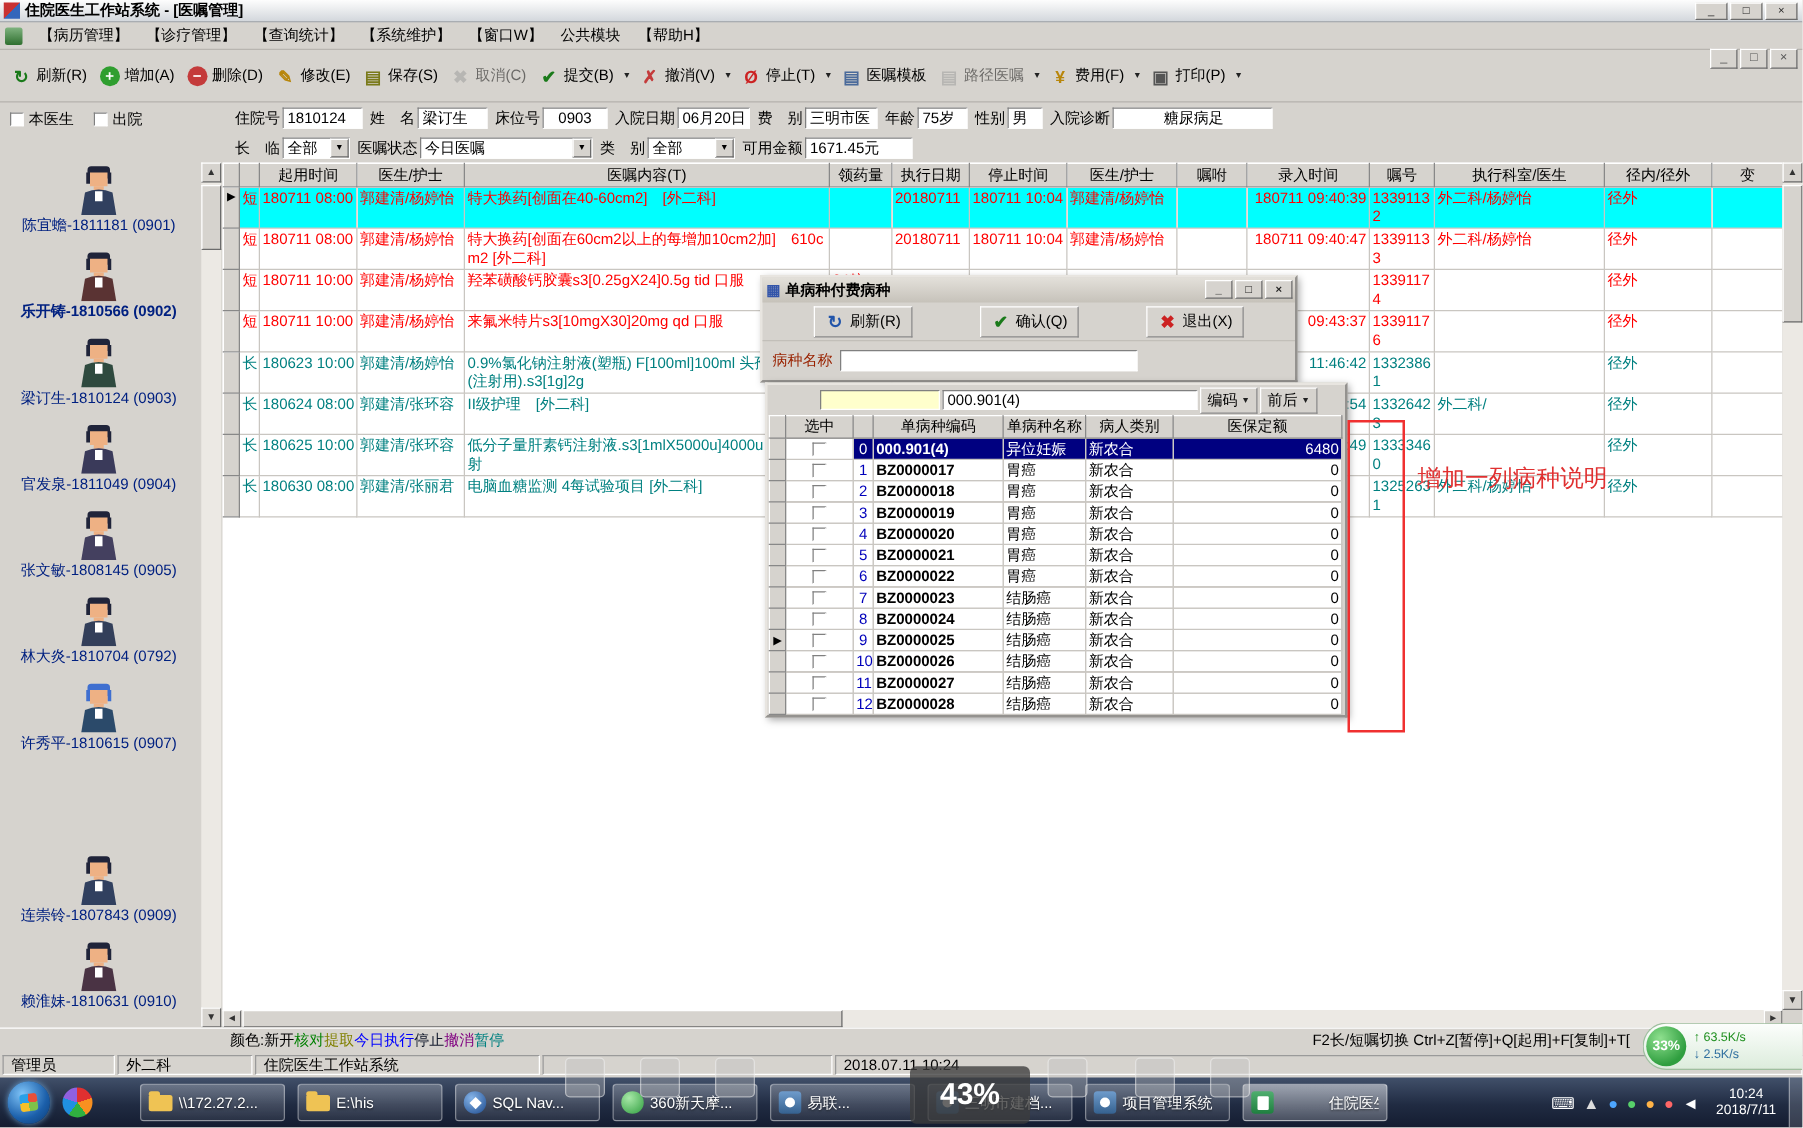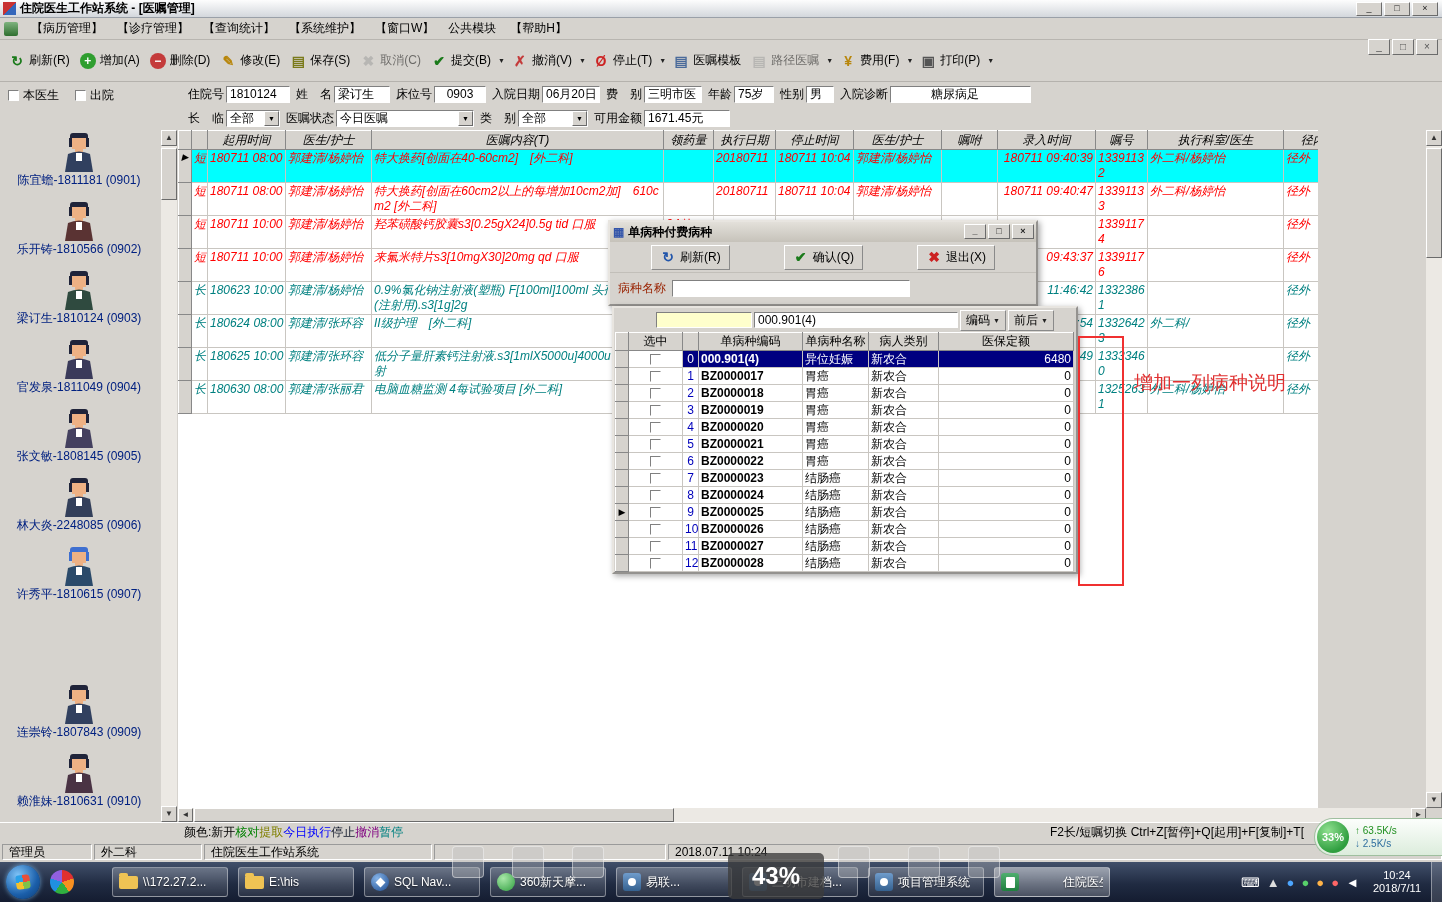--- a/index.html
+++ b/index.html
@@ -47,21 +47,21 @@
   .scroll-btn{width:16px;height:16px;background:#d6d3ce;border:1px solid;border-color:#fff #6b6b6b #6b6b6b #fff;font-size:8px;text-align:center;line-height:13px;color:#333;box-sizing:border-box;}
   .sb-bottom{position:absolute;bottom:0;left:0;}
   .scroll-thumb{position:absolute;left:0;width:16px;background:#d6d3ce;border:1px solid;border-color:#fff #6b6b6b #6b6b6b #fff;box-sizing:border-box;}
   .hscroll{position:absolute;height:14px;background:#ece9e4;display:flex;align-items:stretch;}
   .hbtn{width:15px;background:#d6d3ce;border:1px solid;border-color:#fff #6b6b6b #6b6b6b #fff;font-size:8px;text-align:center;line-height:12px;color:#333;box-sizing:border-box;flex:none;}
   .hthumb{width:480px;margin-left:1px;background:#d6d3ce;border:1px solid;border-color:#fff #6b6b6b #6b6b6b #fff;box-sizing:border-box;}
   .hspacer{flex:1;}
   .corner{position:absolute;width:16px;height:14px;background:#d6d3ce;}
 
   
-  .orders-area{position:absolute;left:178px;top:130px;width:1140px;height:678px;background:#fff;overflow:hidden;font-style:italic;}
+  .orders-area{position:absolute;left:178px;top:130px;width:1248px;height:678px;background:#fff;overflow:hidden;}
   table.orders{border-collapse:collapse;table-layout:fixed;width:1248px;}
   .orders th{background:#d6d3ce;border:1px solid;border-color:#fff #888 #888 #fff;font-weight:normal;height:18px;padding:0 2px;overflow:hidden;white-space:nowrap;font-size:12px;}
   .orders td{border:1px solid #c9c6c1;padding:1px 2px;vertical-align:top;line-height:15px;overflow:hidden;word-break:break-all;}
   .row-short td{color:#f00;} .row-long td{color:#008080;}
   .row-selected td{background:#00ffff;}
   .orders td.sel-col{background:#d6d3ce;border-color:#fff #888 #888 #fff;color:#000;text-align:center;padding:0;font-size:9px;}
   .orders td.c-type{text-align:center;}
   .orders td.c-entry{text-align:right;white-space:nowrap;}
   .orders td.c-start,.orders td.c-exec,.orders td.c-stop{white-space:nowrap;}
 
@@ -252,21 +252,21 @@
       <span class="fld-value" style="width: 52px; text-align: center;">0903</span>
       <span class="fld-label">入院日期</span>
       <span class="fld-value" style="width: 58px;">06月20日</span>
       <span class="fld-label">费　别</span>
       <span class="fld-value" style="width: 58px;">三明市医</span>
       <span class="fld-label">年龄</span>
       <span class="fld-value" style="width: 40px;">75岁</span>
       <span class="fld-label">性别</span>
       <span class="fld-value" style="width: 28px;">男</span>
       <span class="fld-label">入院诊断</span>
-      <span class="fld-value" style="width: 141px; padding-left: 40px;">糖尿病足</span>
+      <span class="fld-value" style="width: 128px; padding-left: 40px;">糖尿病足</span>
     </div>
   <div class="infobar" id="infobar2">
     <span class="fld-label">长　临</span>
     <span class="combo" style="width:54px;">
       <span class="cval">全部</span>
       <span class="cbtn">▼</span>
     </span>
     <span class="fld-label">医嘱状态</span>
     <span class="combo" style="width:138px;">
       <span class="cval">今日医嘱</span>
@@ -284,21 +284,21 @@
   <div class="sidebar" id="patient-list">
       <div class="patient" style="top: 2px;"><span><svg width="34" height="40" viewBox="0 0 34 40">
             <rect x="8" y="1" width="18" height="10" rx="3" fill="#20243a"></rect>
             <rect x="7" y="6" width="3" height="9" fill="#20243a"></rect>
             <rect x="24" y="6" width="3" height="9" fill="#20243a"></rect>
             <rect x="10" y="6" width="14" height="11" fill="#eeb184"></rect>
             <rect x="13" y="17" width="8" height="3" fill="#eeb184"></rect>
             <path d="M3 40 L6 22 Q17 17 28 22 L31 40 Z" fill="#31405f"></path>
             <rect x="14" y="21" width="6" height="8" fill="#ffffff"></rect>
           </svg></span><div class="pname">陈宜蟾-1811181 (0901)</div></div>
-      <div class="patient" style="top: 71px;"><span><svg width="34" height="40" viewBox="0 0 34 40">
+      <div class="patient" style="top: 71px; font-weight: bold;"><span><svg width="34" height="40" viewBox="0 0 34 40">
             <rect x="8" y="1" width="18" height="10" rx="3" fill="#20243a"></rect>
             <rect x="7" y="6" width="3" height="9" fill="#20243a"></rect>
             <rect x="24" y="6" width="3" height="9" fill="#20243a"></rect>
             <rect x="10" y="6" width="14" height="11" fill="#eeb184"></rect>
             <rect x="13" y="17" width="8" height="3" fill="#eeb184"></rect>
             <path d="M3 40 L6 22 Q17 17 28 22 L31 40 Z" fill="#5a3333"></path>
             <rect x="14" y="21" width="6" height="8" fill="#ffffff"></rect>
           </svg></span><div class="pname">乐开铸-1810566 (0902)</div></div>
       <div class="patient" style="top: 140px;"><span><svg width="34" height="40" viewBox="0 0 34 40">
             <rect x="8" y="1" width="18" height="10" rx="3" fill="#20243a"></rect>
@@ -328,21 +328,21 @@
             <rect x="14" y="21" width="6" height="8" fill="#ffffff"></rect>
           </svg></span><div class="pname">张文敏-1808145 (0905)</div></div>
       <div class="patient" style="top: 347px;"><span><svg width="34" height="40" viewBox="0 0 34 40">
             <rect x="8" y="1" width="18" height="10" rx="3" fill="#20243a"></rect>
             <rect x="7" y="6" width="3" height="9" fill="#20243a"></rect>
             <rect x="24" y="6" width="3" height="9" fill="#20243a"></rect>
             <rect x="10" y="6" width="14" height="11" fill="#eeb184"></rect>
             <rect x="13" y="17" width="8" height="3" fill="#eeb184"></rect>
             <path d="M3 40 L6 22 Q17 17 28 22 L31 40 Z" fill="#333f5a"></path>
             <rect x="14" y="21" width="6" height="8" fill="#ffffff"></rect>
-          </svg></span><div class="pname">林大炎-2248085 (0906)</div></div>
+          </svg></span><div class="pname">林大炎-1810704 (0792)</div></div>
       <div class="patient" style="top: 416px;"><span><svg width="34" height="40" viewBox="0 0 34 40">
             <rect x="8" y="1" width="18" height="10" rx="3" fill="#3f6fd0"></rect>
             <rect x="7" y="6" width="3" height="9" fill="#3f6fd0"></rect>
             <rect x="24" y="6" width="3" height="9" fill="#3f6fd0"></rect>
             <rect x="10" y="6" width="14" height="11" fill="#eeb184"></rect>
             <rect x="13" y="17" width="8" height="3" fill="#eeb184"></rect>
             <path d="M3 40 L6 22 Q17 17 28 22 L31 40 Z" fill="#2b4a6a"></path>
             <rect x="14" y="21" width="6" height="8" fill="#ffffff"></rect>
           </svg></span><div class="pname">许秀平-1810615 (0907)</div></div>
       <div class="patient" style="top: 554px;"><span><svg width="34" height="40" viewBox="0 0 34 40">

